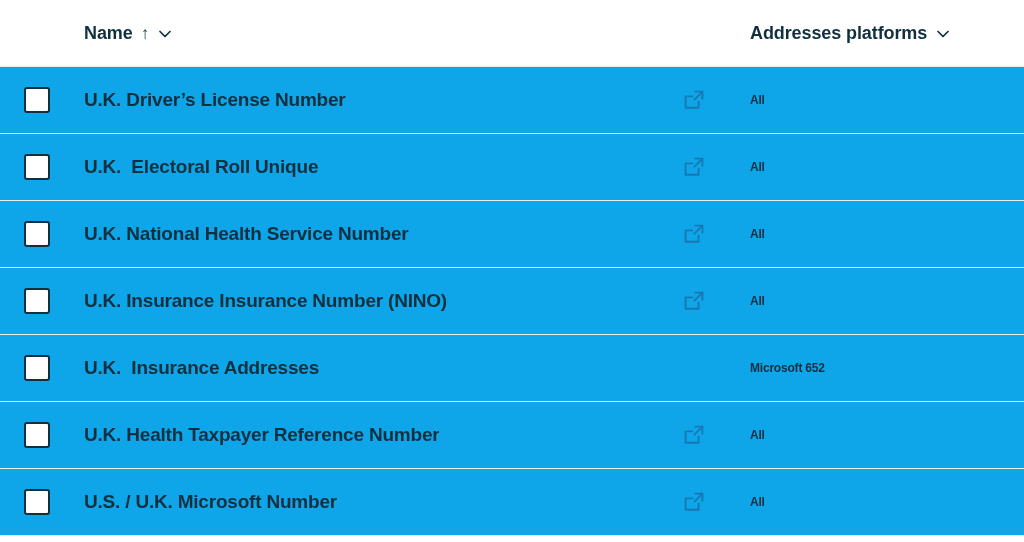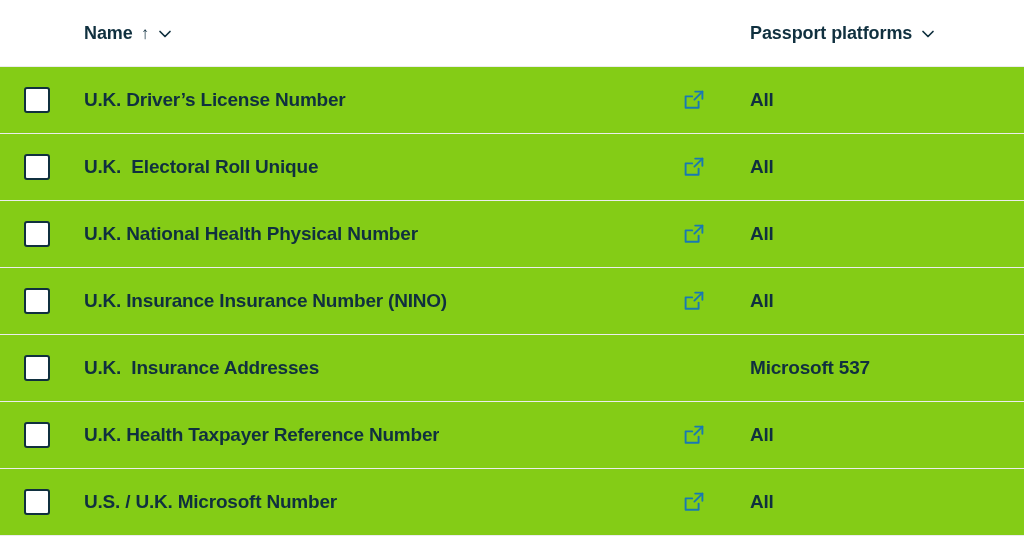--- a/index.html
+++ b/index.html
@@ -33,21 +33,21 @@
     background: #ffffff;
   }
 
   
   .table-row {
     height: 67px;
     display: flex;
     align-items: center;
     box-sizing: border-box;
     border-bottom: 1px solid #ebeced;
-    background: #84cc16;
+    background: #0ea5e9;
   }
 
   
   .col-check {
     width: 84px;
     flex: 0 0 84px;
     display: flex;
     align-items: center;
     padding-left: 24px;
     box-sizing: border-box;
@@ -125,21 +125,21 @@
   .name-text {
     font-size: 19px;
     font-weight: 700;
     letter-spacing: -0.2px;
     color: #10303f;
     white-space: pre;
     overflow: hidden;
     text-overflow: ellipsis;
   }
   .platform-text {
-    font-size: 19px;
+    font-size: 12px;
     font-weight: 700;
     letter-spacing: -0.2px;
     color: #10303f;
     white-space: nowrap;
   }
 
   
   .extlink {
     width: 24px;
     height: 24px;
@@ -165,21 +165,21 @@
             <path d="M3 5.5 L8 10.5 L13 5.5" fill="none" stroke="#10303f" stroke-width="1.7" stroke-linecap="round" stroke-linejoin="round"></path>
           </svg>
         </span>
       </div>
     </div>
 
     <div class="col-link"></div>
 
     <div class="col-platform">
       <div class="header-cell">
-        <span class="header-label">Passport platforms</span>
+        <span class="header-label">Addresses platforms</span>
         <span class="chev">
           <svg viewBox="0 0 16 16" width="16" height="16" aria-hidden="true">
             <path d="M3 5.5 L8 10.5 L13 5.5" fill="none" stroke="#10303f" stroke-width="1.7" stroke-linecap="round" stroke-linejoin="round"></path>
           </svg>
         </span>
       </div>
     </div>
   </div>
 
   <div class="table-row">
@@ -222,21 +222,21 @@
     <div class="col-platform">
       <span class="platform-text">All</span>
     </div>
   </div>
 
   <div class="table-row">
     <div class="col-check">
       <div class="checkbox"></div>
     </div>
     <div class="col-name">
-      <span class="name-text">U.K. National Health Physical Number</span>
+      <span class="name-text">U.K. National Health Service Number</span>
     </div>
     <div class="col-link">
       <span class="extlink">
         <svg viewBox="0 0 24 24" width="24" height="24" aria-hidden="true">
           <path d="M13.2 3.6 L20.4 3.6 L20.4 10.8" fill="none" stroke="#1878b4" stroke-width="1.9" stroke-linecap="round" stroke-linejoin="round"></path>
           <path d="M20.4 3.6 L12.4 11.6" fill="none" stroke="#1878b4" stroke-width="1.9" stroke-linecap="round"></path>
           <path d="M16.6 13.6 L16.6 19.8 L3.6 19.8 L3.6 8.4 L10.2 8.4" fill="none" stroke="#1878b4" stroke-width="1.9" stroke-linecap="round" stroke-linejoin="round"></path>
         </svg>
       </span>
     </div>
@@ -270,21 +270,21 @@
     <div class="col-check">
       <div class="checkbox"></div>
     </div>
     <div class="col-name">
       <span class="name-text">U.K.  Insurance Addresses</span>
     </div>
     <div class="col-link">
       <span class="extlink hidden"></span>
     </div>
     <div class="col-platform">
-      <span class="platform-text">Microsoft 537</span>
+      <span class="platform-text">Microsoft 652</span>
     </div>
   </div>
 
   <div class="table-row">
     <div class="col-check">
       <div class="checkbox"></div>
     </div>
     <div class="col-name">
       <span class="name-text">U.K. Health Taxpayer Reference Number</span>
     </div>

